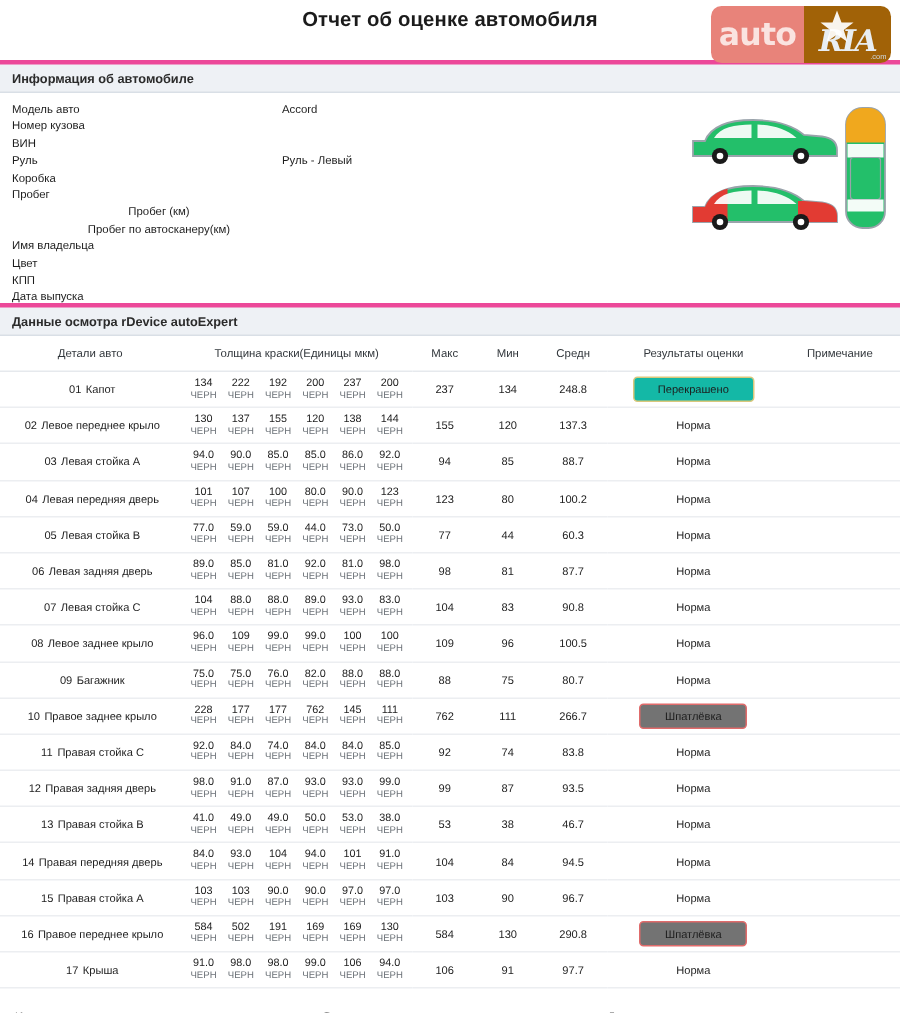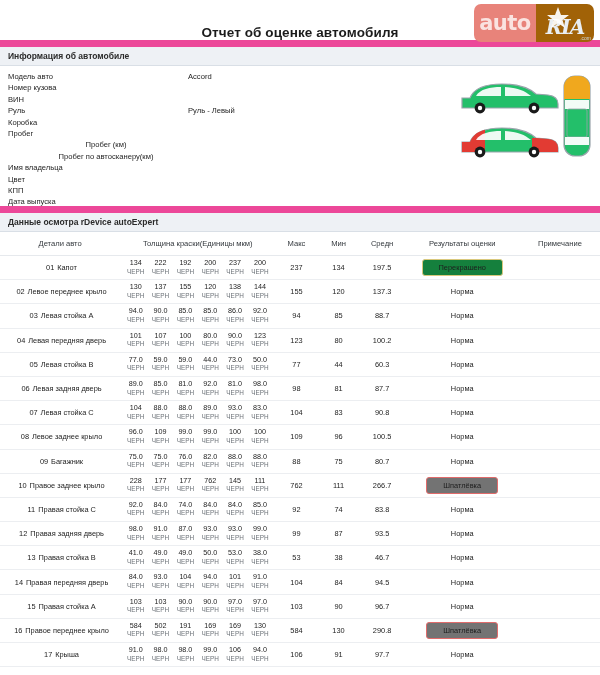--- a/index.html
+++ b/index.html
@@ -16,21 +16,21 @@
   }
   .page { width: 600px; height: 675px; position: relative; }
 
   
   .header {
     position: relative;
     height: 40px;
   }
   .report-title {
     position: absolute;
-    left: 0; right: 0; top: 25px;
+    left: 0; right: 0; top: 5px;
     text-align: center;
     font-size: 13.5px;
     font-weight: bold;
     color: #1b1b1b;
     letter-spacing: .1px;
   }
   .logo {
     position: absolute;
     right: 6px; top: 4px;
     display: flex;
@@ -74,21 +74,21 @@
   .logo-ria .dotcom {
     position: absolute;
     right: 3px; bottom: 1px;
     font-size: 5px;
     color: #cfdae1;
   }
 
   
   .section-bar {
     background: #eef1f5;
-    border-top: 7px solid #ec4899;
+    border-top: 3px solid #ec4899;
     border-bottom: 1px solid #d9dfe6;
     font-size: 8.5px;
     font-weight: bold;
     color: #2b2b2b;
     padding: 4px 0 4px 8px;
     height: 10px;
     line-height: 10px;
   }
 
   
@@ -145,21 +145,21 @@
   .meas { display: flex; justify-content: space-between; padding: 0 4px; }
   .meas-cell { width: 23px; line-height: 8.6px; }
   .meas-v { font-size: 7.2px; color: #1d1d1d; }
   .meas-u { font-size: 6.4px; color: #6c7278; }
 
   .verdict-plain { font-size: 7.4px; color: #1d1d1d; }
   .verdict-box {
     display: inline-block;
     border: 1px solid #d9c87c;
     border-radius: 3px;
-    background: #15803d;
+    background: #14b8a6;
     padding: 3px 16px;
     font-size: 7.4px;
     color: #1d1d1d;
   }
   .verdict-box.danger {
     border-color: #e06b6b;
     background: #737373;
   }
 
   
@@ -321,21 +321,21 @@
                 <div class="meas-u">ЧЕРН</div>
               </div>
               <div class="meas-cell">
                 <div class="meas-v">200</div>
                 <div class="meas-u">ЧЕРН</div>
               </div>
             </div>
           </td>
           <td class="c-max">237</td>
           <td class="c-min">134</td>
-          <td class="c-avg">197.5</td>
+          <td class="c-avg">248.8</td>
           <td class="c-res"><span class="verdict-box">Перекрашено</span></td>
           <td class="c-note"></td>
         </tr>
         <tr>
           <td class="c-part"><span class="part-no">02</span><span>Левое переднее крыло</span></td>
           <td class="c-thick">
             <div class="meas">
               <div class="meas-cell">
                 <div class="meas-v">130</div>
                 <div class="meas-u">ЧЕРН</div>

